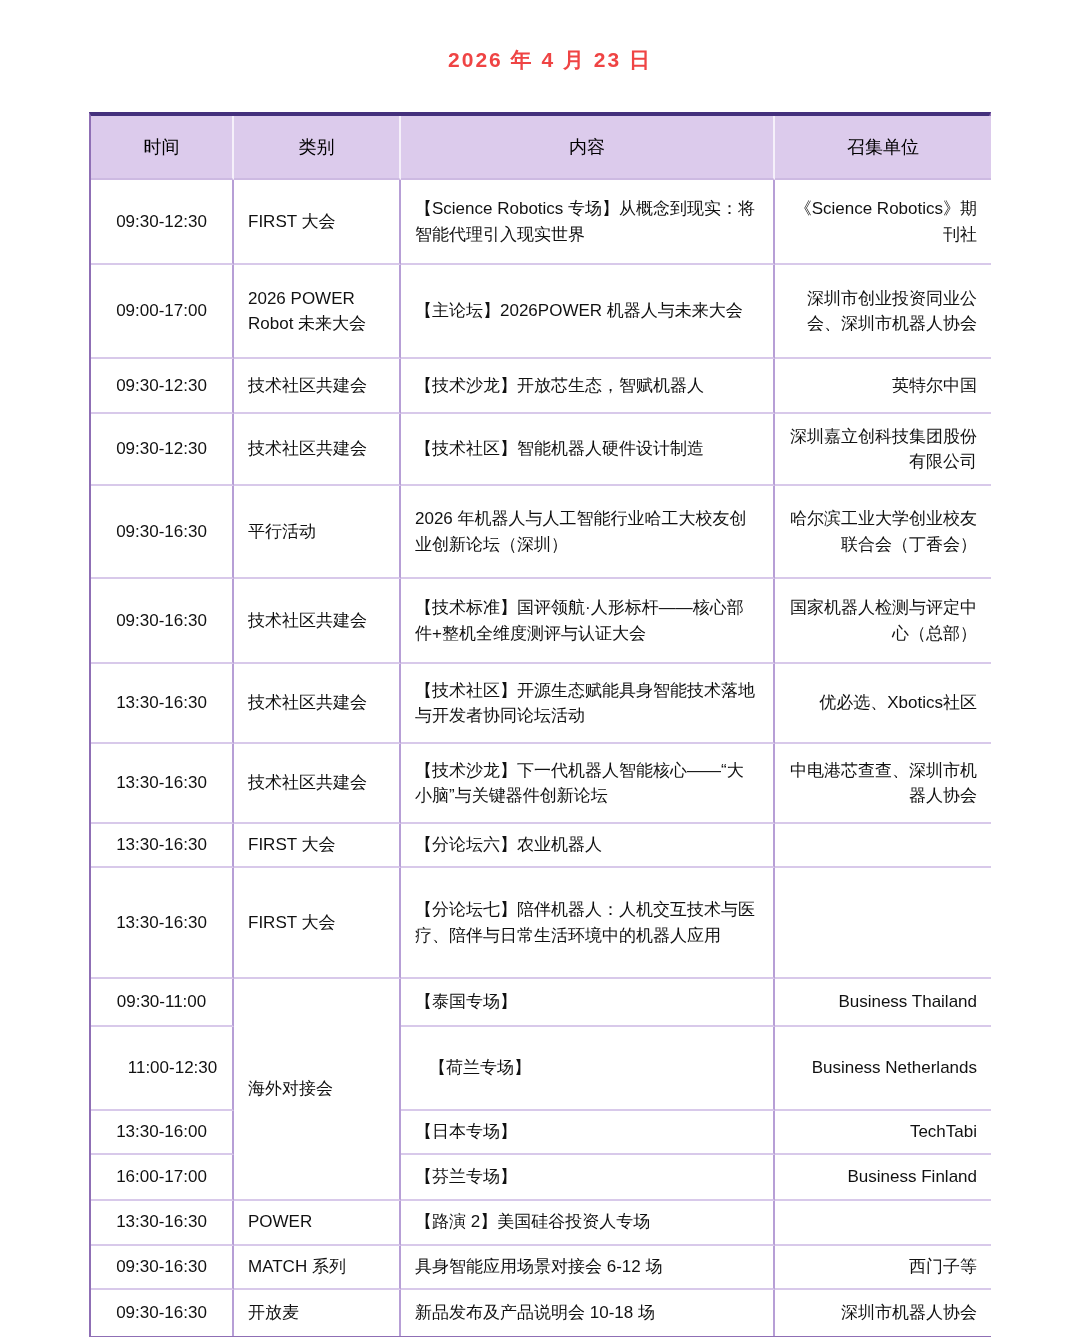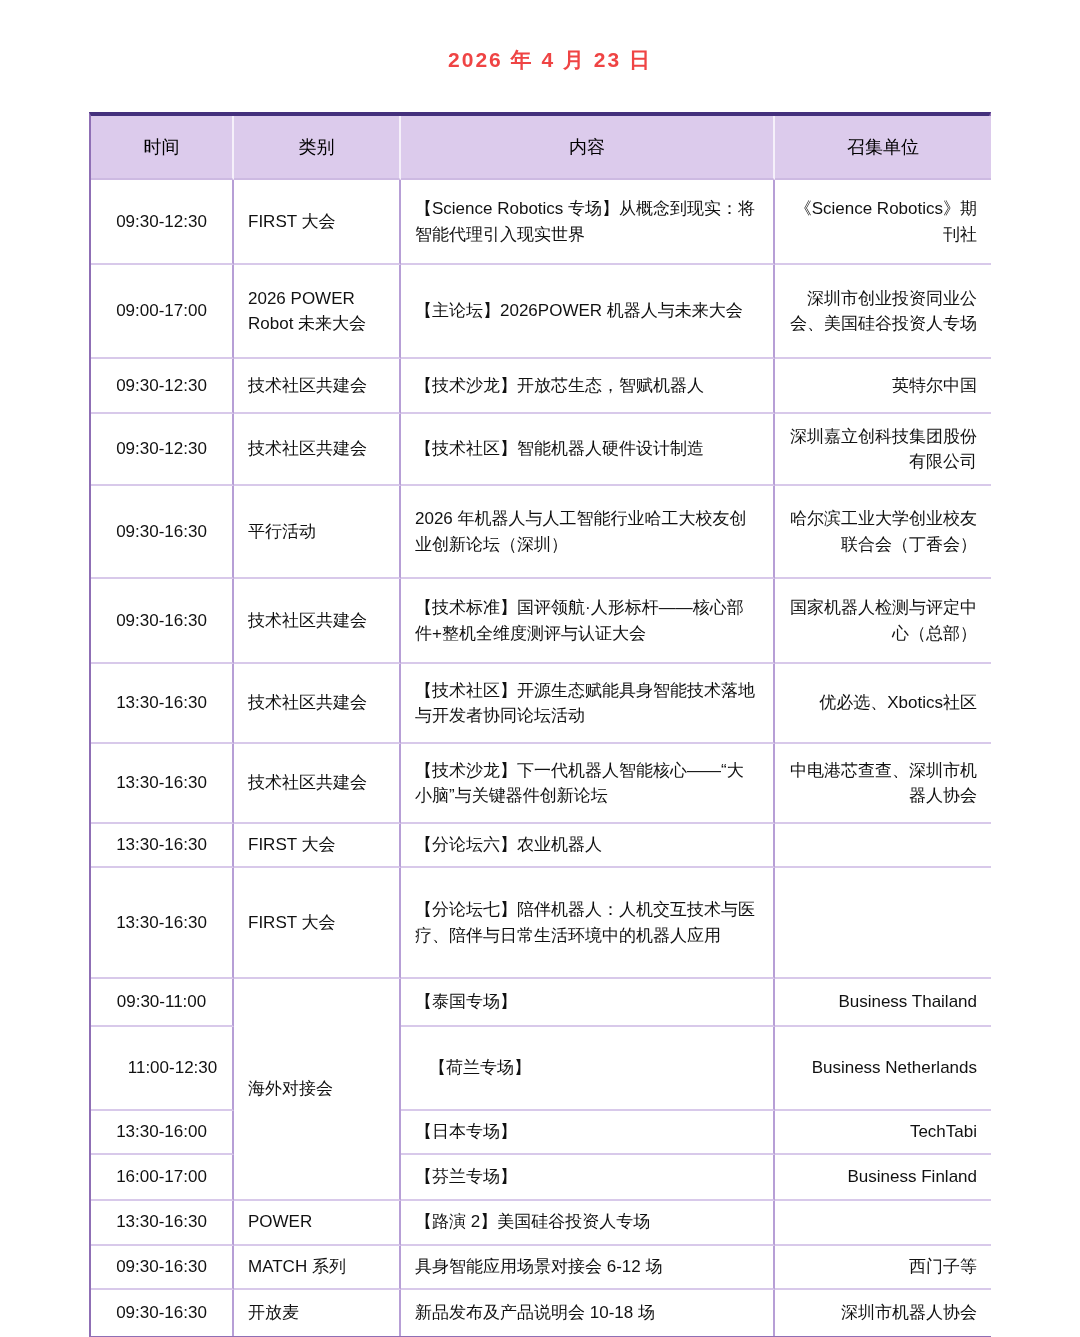--- a/index.html
+++ b/index.html
@@ -112,21 +112,21 @@
       <tr class="r0">
         <td class="time">09:30-12:30</td>
         <td class="cat">FIRST 大会</td>
         <td class="con">【Science Robotics 专场】从概念到现实：将智能代理引入现实世界</td>
         <td class="org">《Science Robotics》期刊社</td>
       </tr>
       <tr class="r1">
         <td class="time">09:00-17:00</td>
         <td class="cat">2026 POWER Robot 未来大会</td>
         <td class="con">【主论坛】2026POWER 机器人与未来大会</td>
-        <td class="org">深圳市创业投资同业公会、美国硅谷投资人专场</td>
+        <td class="org">深圳市创业投资同业公会、深圳市机器人协会</td>
       </tr>
       <tr class="r2">
         <td class="time">09:30-12:30</td>
         <td class="cat">技术社区共建会</td>
         <td class="con">【技术沙龙】开放芯生态，智赋机器人</td>
         <td class="org">英特尔中国</td>
       </tr>
       <tr class="r3">
         <td class="time">09:30-12:30</td>
         <td class="cat">技术社区共建会</td>

